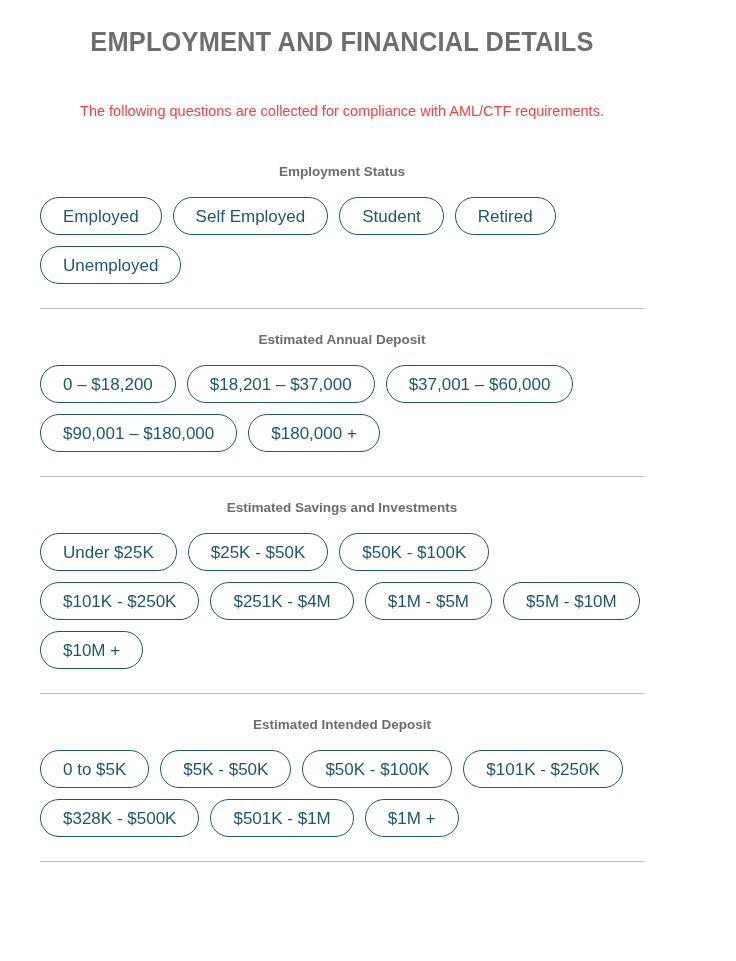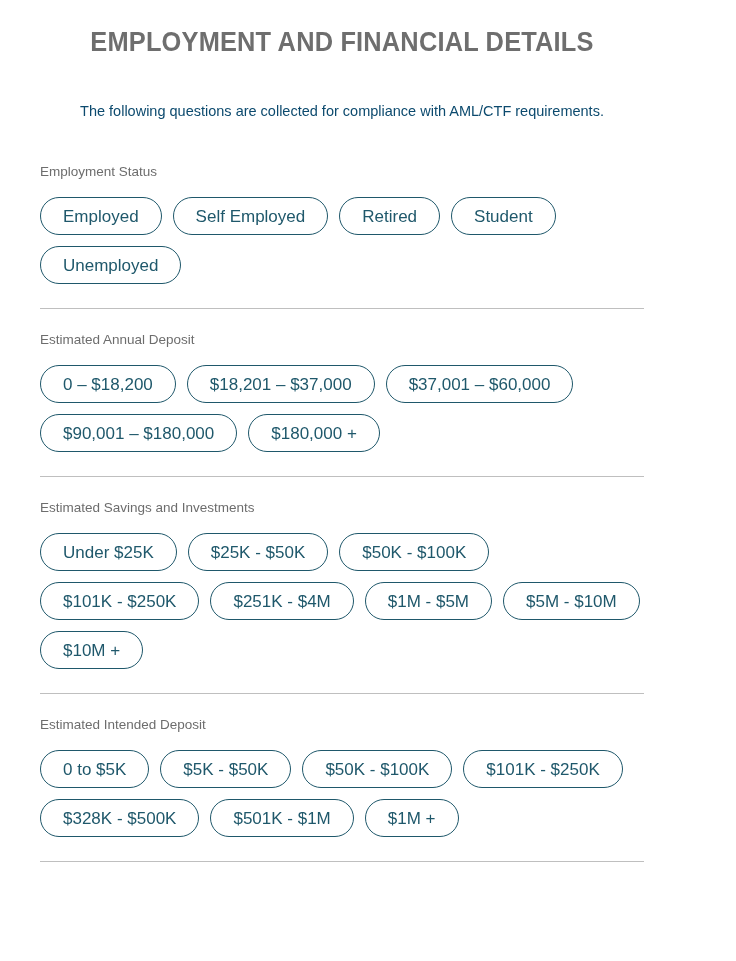--- a/index.html
+++ b/index.html
@@ -35,38 +35,39 @@
     transform: scaleX(0.94);
     transform-origin: center center;
   }
 
   .page-subtitle {
     margin: 0;
     padding-top: 43px;
     text-align: center;
     font-size: 14.5px;
     line-height: 20px;
-    color: #0c4a6e;
+    color: #ef4444;
     font-weight: normal;
   }
 
   .sections {
     padding-top: 42px;
   }
 
   .section {
     padding: 0 40px;
   }
 
   .section-label {
     font-size: 13.5px;
     line-height: 18px;
     color: #6d6d6d;
     margin: 0 0 16px 0;
-    font-weight: normal;
+    font-weight: bold;
+    text-align: center;
   }
 
   .options {
     display: flex;
     flex-wrap: wrap;
     gap: 11px;
     margin: 0;
     padding: 0;
     list-style: none;
   }
@@ -112,22 +113,22 @@
   <h1 class="page-title">EMPLOYMENT AND FINANCIAL DETAILS</h1>
 
   <p class="page-subtitle">The following questions are collected for compliance with AML/CTF requirements.</p>
 
   <div class="sections" id="sections-root">
       <div class="section">
         <div class="section-label">Employment Status</div>
         <div class="options">
           <button type="button" class="option-pill">Employed</button>
           <button type="button" class="option-pill">Self Employed</button>
+          <button type="button" class="option-pill">Student</button>
           <button type="button" class="option-pill">Retired</button>
-          <button type="button" class="option-pill">Student</button>
           <button type="button" class="option-pill">Unemployed</button>
         </div>
       </div>
       <hr class="divider">
       <div class="section">
         <div class="section-label">Estimated Annual Deposit</div>
         <div class="options">
           <button type="button" class="option-pill">0 – $18,200</button>
           <button type="button" class="option-pill">$18,201 – $37,000</button>
           <button type="button" class="option-pill">$37,001 – $60,000</button>

